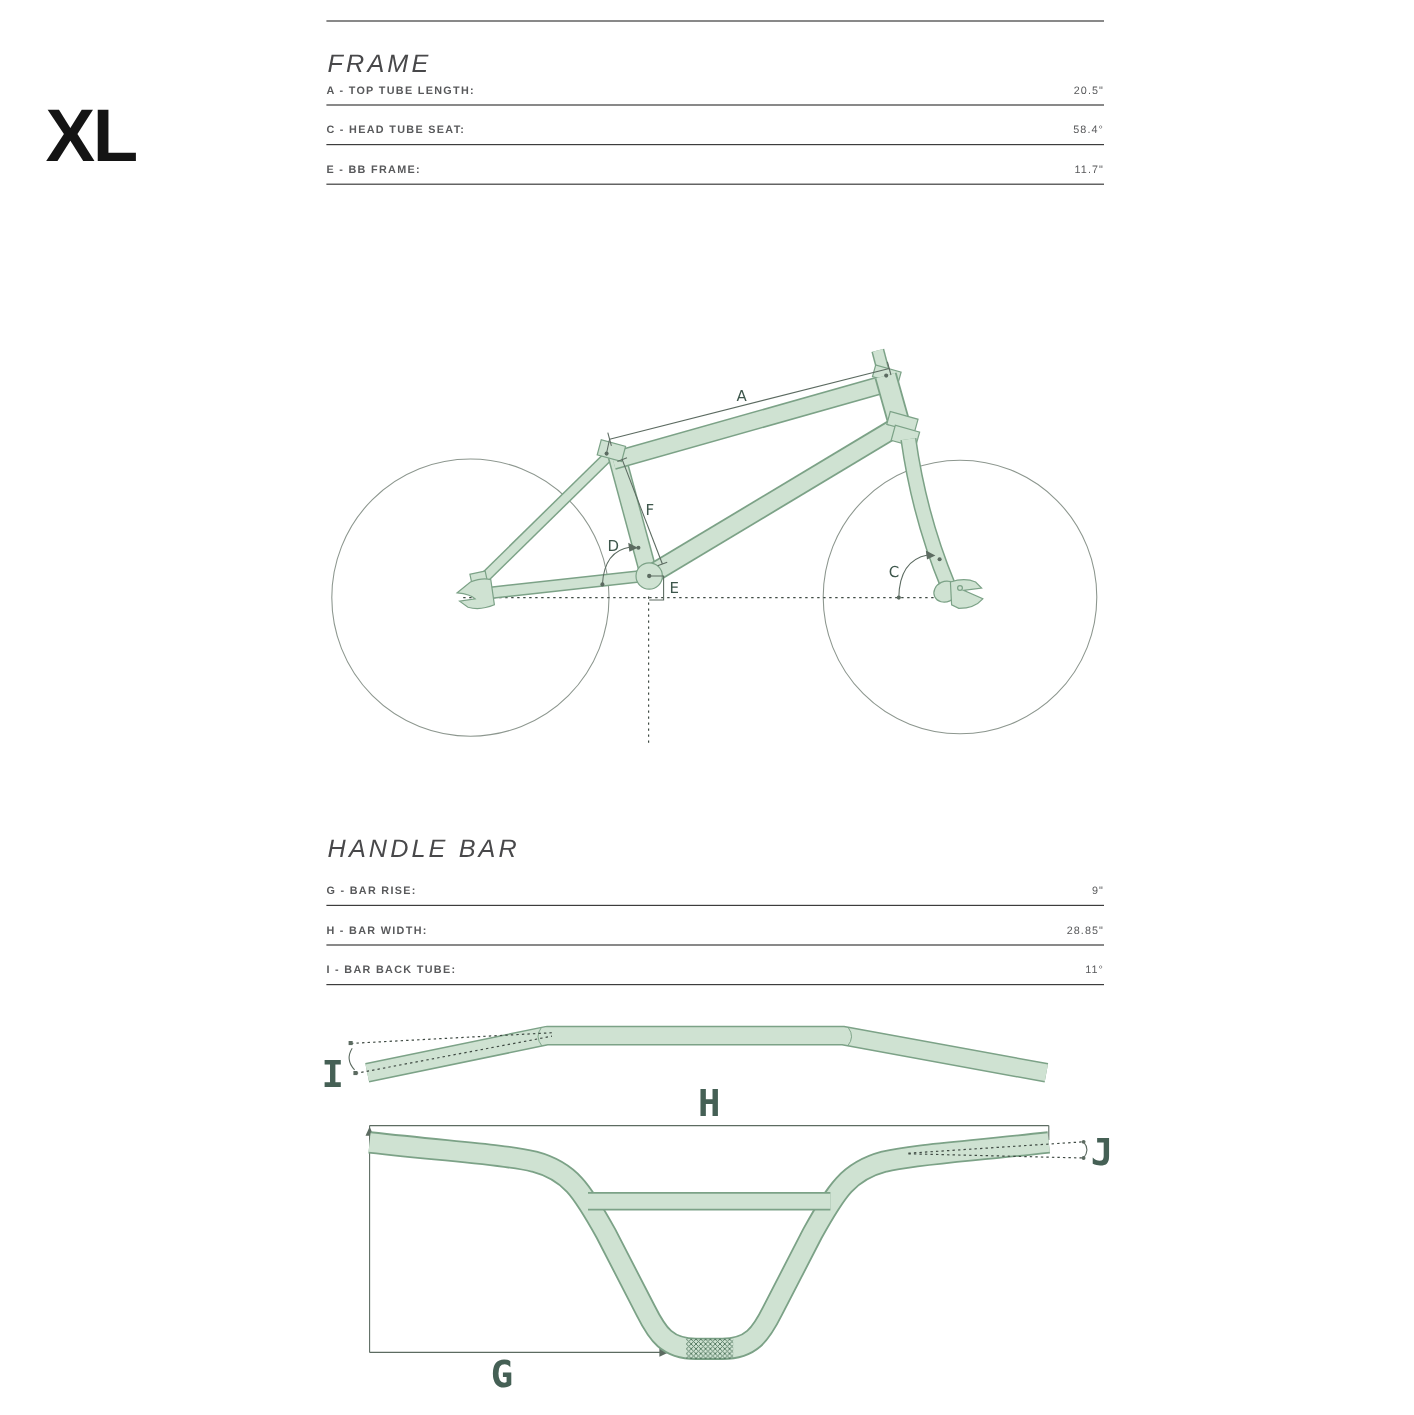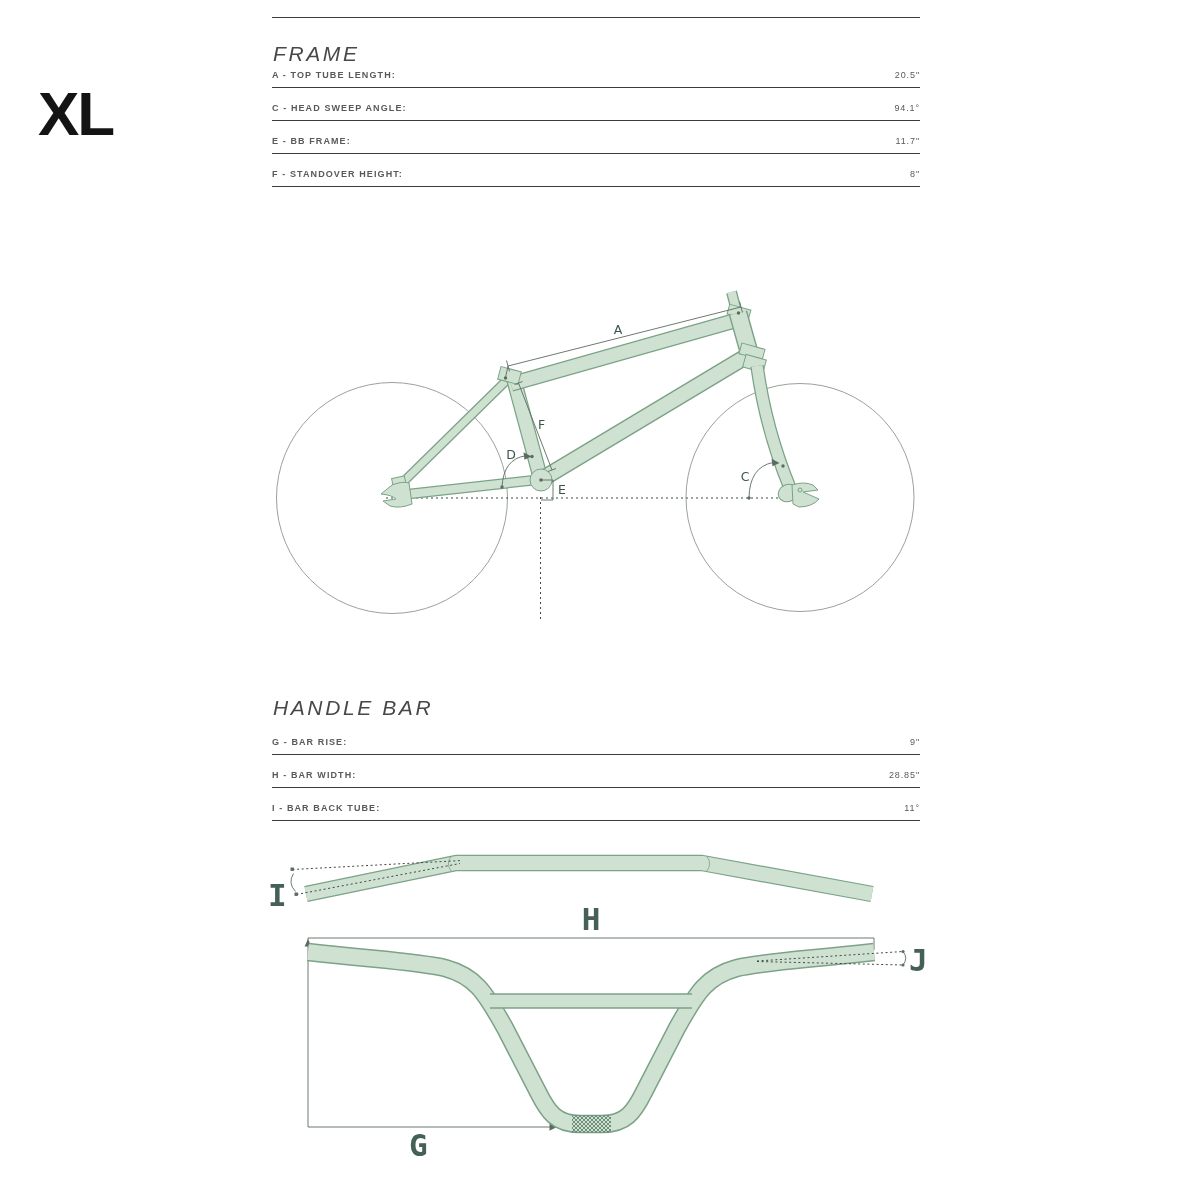--- a/index.html
+++ b/index.html
@@ -44,30 +44,26 @@
 <div class="abs rule-top"></div>
 
 <div class="abs sec-heading" id="frame-heading">FRAME</div>
 
 <div class="abs spec-table" id="frame-table">
   <div class="spec-row">
     <span class="spec-label">A - TOP TUBE LENGTH:</span>
     <span class="spec-value">20.5"</span>
   </div>
   <div class="spec-row">
-    <span class="spec-label">C - HEAD SWEEP ANGLE:</span>
-    <span class="spec-value">94.1°</span>
+    <span class="spec-label">C - HEAD TUBE SEAT:</span>
+    <span class="spec-value">58.4°</span>
   </div>
   <div class="spec-row">
     <span class="spec-label">E - BB FRAME:</span>
     <span class="spec-value">11.7"</span>
-  </div>
-  <div class="spec-row">
-    <span class="spec-label">F - STANDOVER HEIGHT:</span>
-    <span class="spec-value">8"</span>
   </div>
 </div>
 
 <svg class="abs" style="left:260px;top:275px;" width="680" height="360" viewBox="260 275 680 360">
 
   <circle class="w" cx="392" cy="498" r="115.5"></circle>
   <circle class="w" cx="800" cy="497.5" r="114"></circle>
 
   <path class="dash" d="M386,498 H812"></path>
   <path class="dash" d="M540.5,497 V621"></path>

